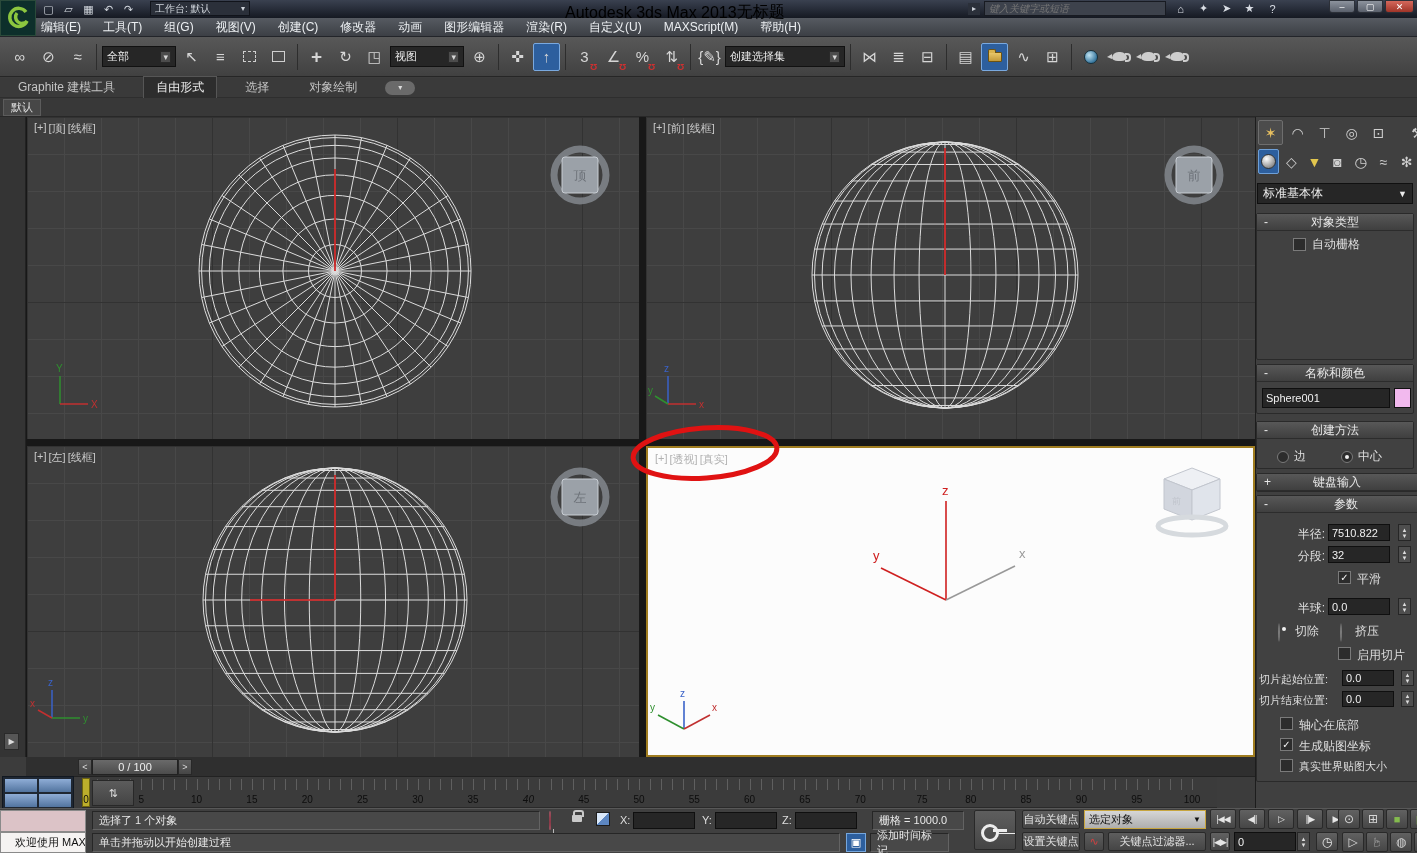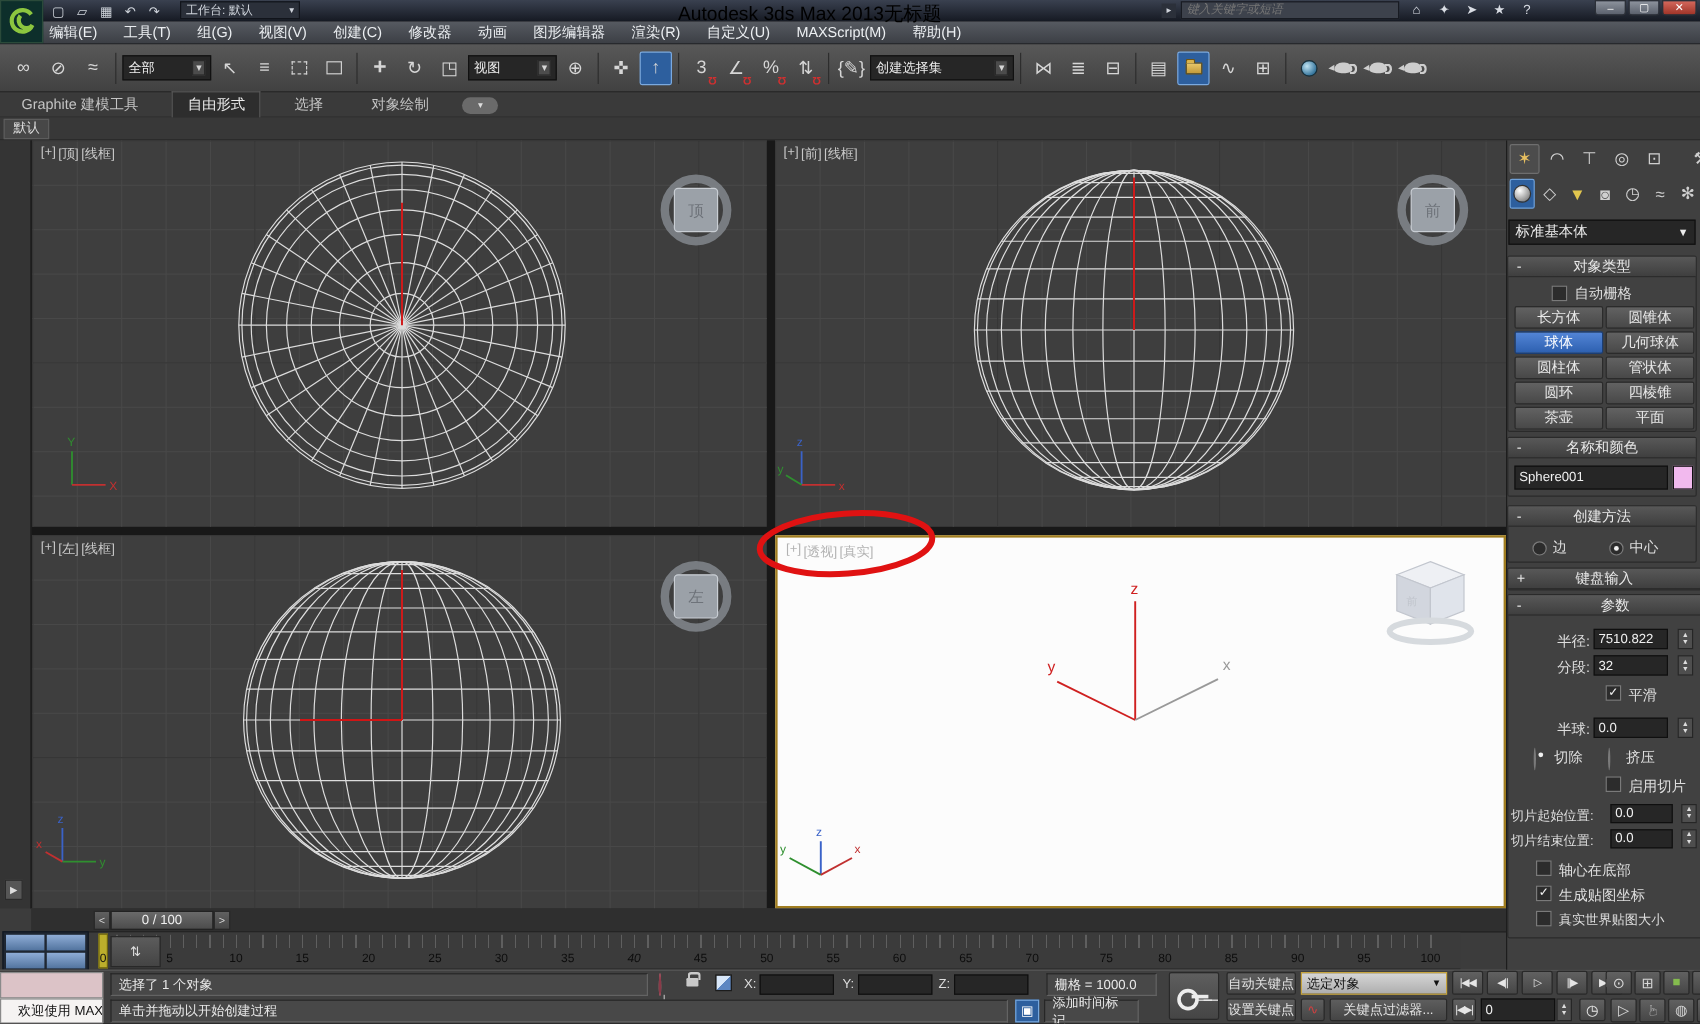--- a/index.html
+++ b/index.html
@@ -622,32 +622,20 @@
     <span>标准基本体</span>
       <span style="font-size:9px">▼</span>
   </div>
 
   <div class="rollout" style="left:1256px;top:213px;width:158px;height:147px">
     <div class="rh">对象类型</div>
     <div class="ab row" style="left:36px;top:22px;gap:6px">
       <span class="chk"></span>
       <span class="lb">自动栅格</span>
     </div>
-    <div class="objgrid" id="objgrid" style="left:5px;top:41px">
-        <div class="ob">长方体</div>
-        <div class="ob">圆锥体</div>
-        <div class="ob on">球体</div>
-        <div class="ob">几何球体</div>
-        <div class="ob">圆柱体</div>
-        <div class="ob">管状体</div>
-        <div class="ob">圆环</div>
-        <div class="ob">四棱锥</div>
-        <div class="ob">茶壶</div>
-        <div class="ob">平面</div>
-      </div>
   </div>
 
   <div class="rollout" style="left:1256px;top:364px;width:158px;height:50px">
     <div class="rh">名称和颜色</div>
     <div class="ab fld" style="left:5px;top:23px;width:128px;height:20px">Sphere001</div>
     <div class="ab" id="swatch" style="left: 137px; top: 23px; width: 17px; height: 20px; border: 1px solid rgb(17, 17, 17); background: rgb(242, 185, 238);"></div>
   </div>
 
   <div class="rollout" style="left:1256px;top:421px;width:158px;height:48px">
     <div class="rh">创建方法</div>

